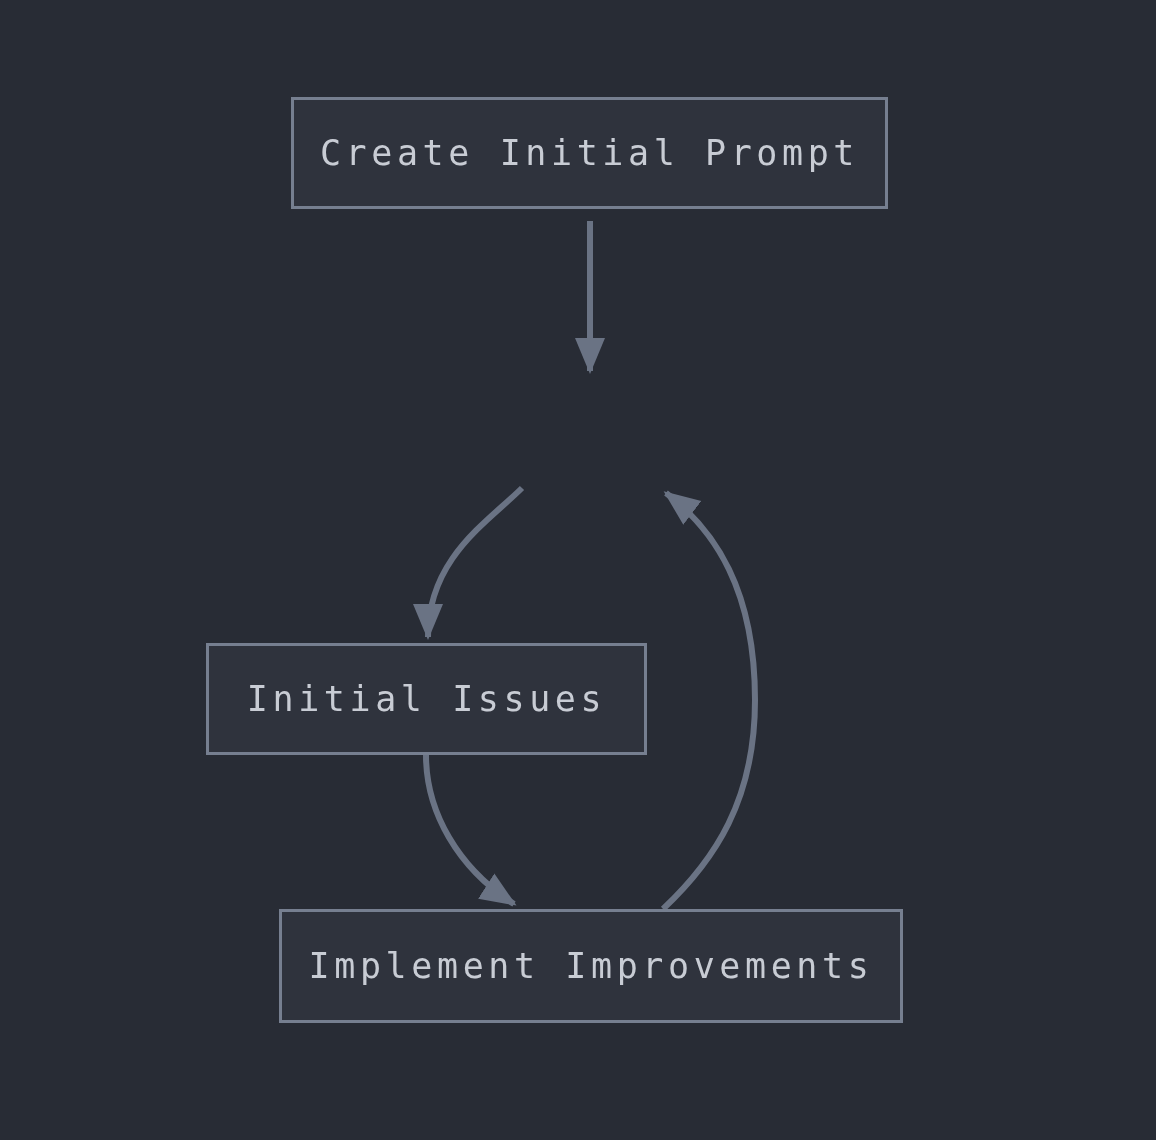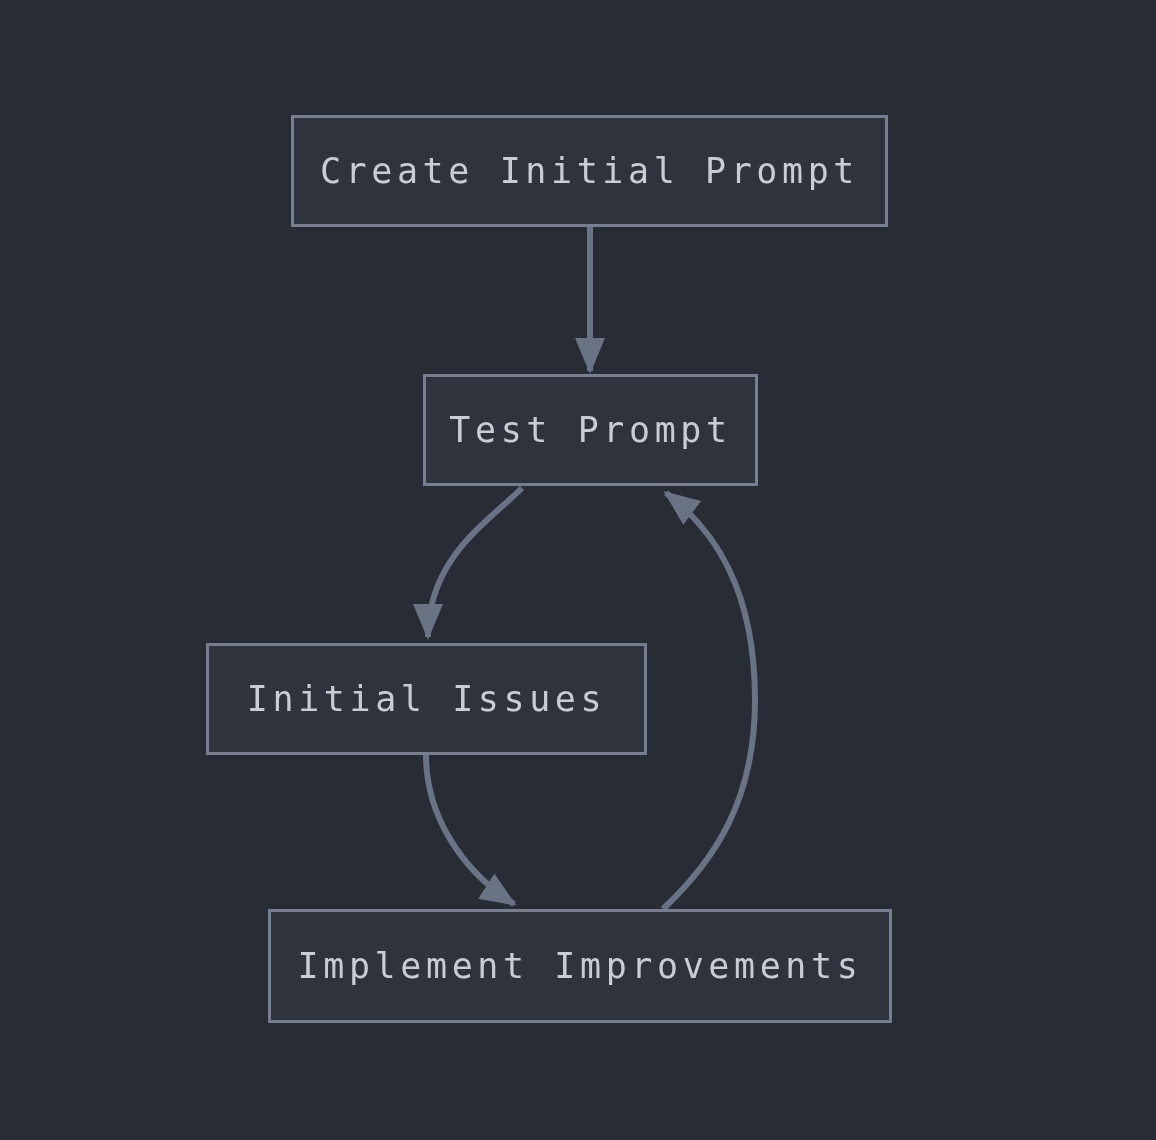--- a/index.html
+++ b/index.html
@@ -31,24 +31,24 @@
     display: flex;
     align-items: center;
     justify-content: center;
     background: var(--node-fill);
     border: 3px solid var(--node-border);
     color: var(--text-color);
     font-size: 35px;
     letter-spacing: 4.6px;
     white-space: nowrap;
   }
-  .node-create    { left: 291px; top: 115px; width: 597px; height: 112px; }
+  .node-create    { left: 291px; top: 97px; width: 597px; height: 112px; }
   .node-test      { left: 423px; top: 374px; width: 335px; height: 112px; }
   .node-identify  { left: 206px; top: 643px; width: 441px; height: 112px; }
-  .node-implement { left: 268px; top: 909px; width: 624px; height: 114px; }
+  .node-implement { left: 279px; top: 909px; width: 624px; height: 114px; }
   .edge-path {
     fill: none;
     stroke: var(--arrow-color);
     stroke-width: 6px;
   }
 </style>
 </head>
 <body>
 
 <div class="canvas">
@@ -66,23 +66,20 @@
 
     <path class="edge-path" marker-end="url(#arrowhead)" d="M426,755 C426,812 458,868 514,904" stroke="#6a7384"></path>
 
     <path class="edge-path" marker-end="url(#arrowhead)" d="M663,909 C715,860 755,800 755,700 C755,590 715,530 666,493" stroke="#6a7384"></path>
   </svg>
 
   <div class="node node-create">
     <span>Create Initial Prompt</span>
   </div>
 
-  <div class="node node-test">
-    <span>Test Prompt</span>
-  </div>
 
   <div class="node node-identify">
     <span>Initial Issues</span>
   </div>
 
   <div class="node node-implement">
     <span>Implement Improvements</span>
   </div>
 
 </div>

